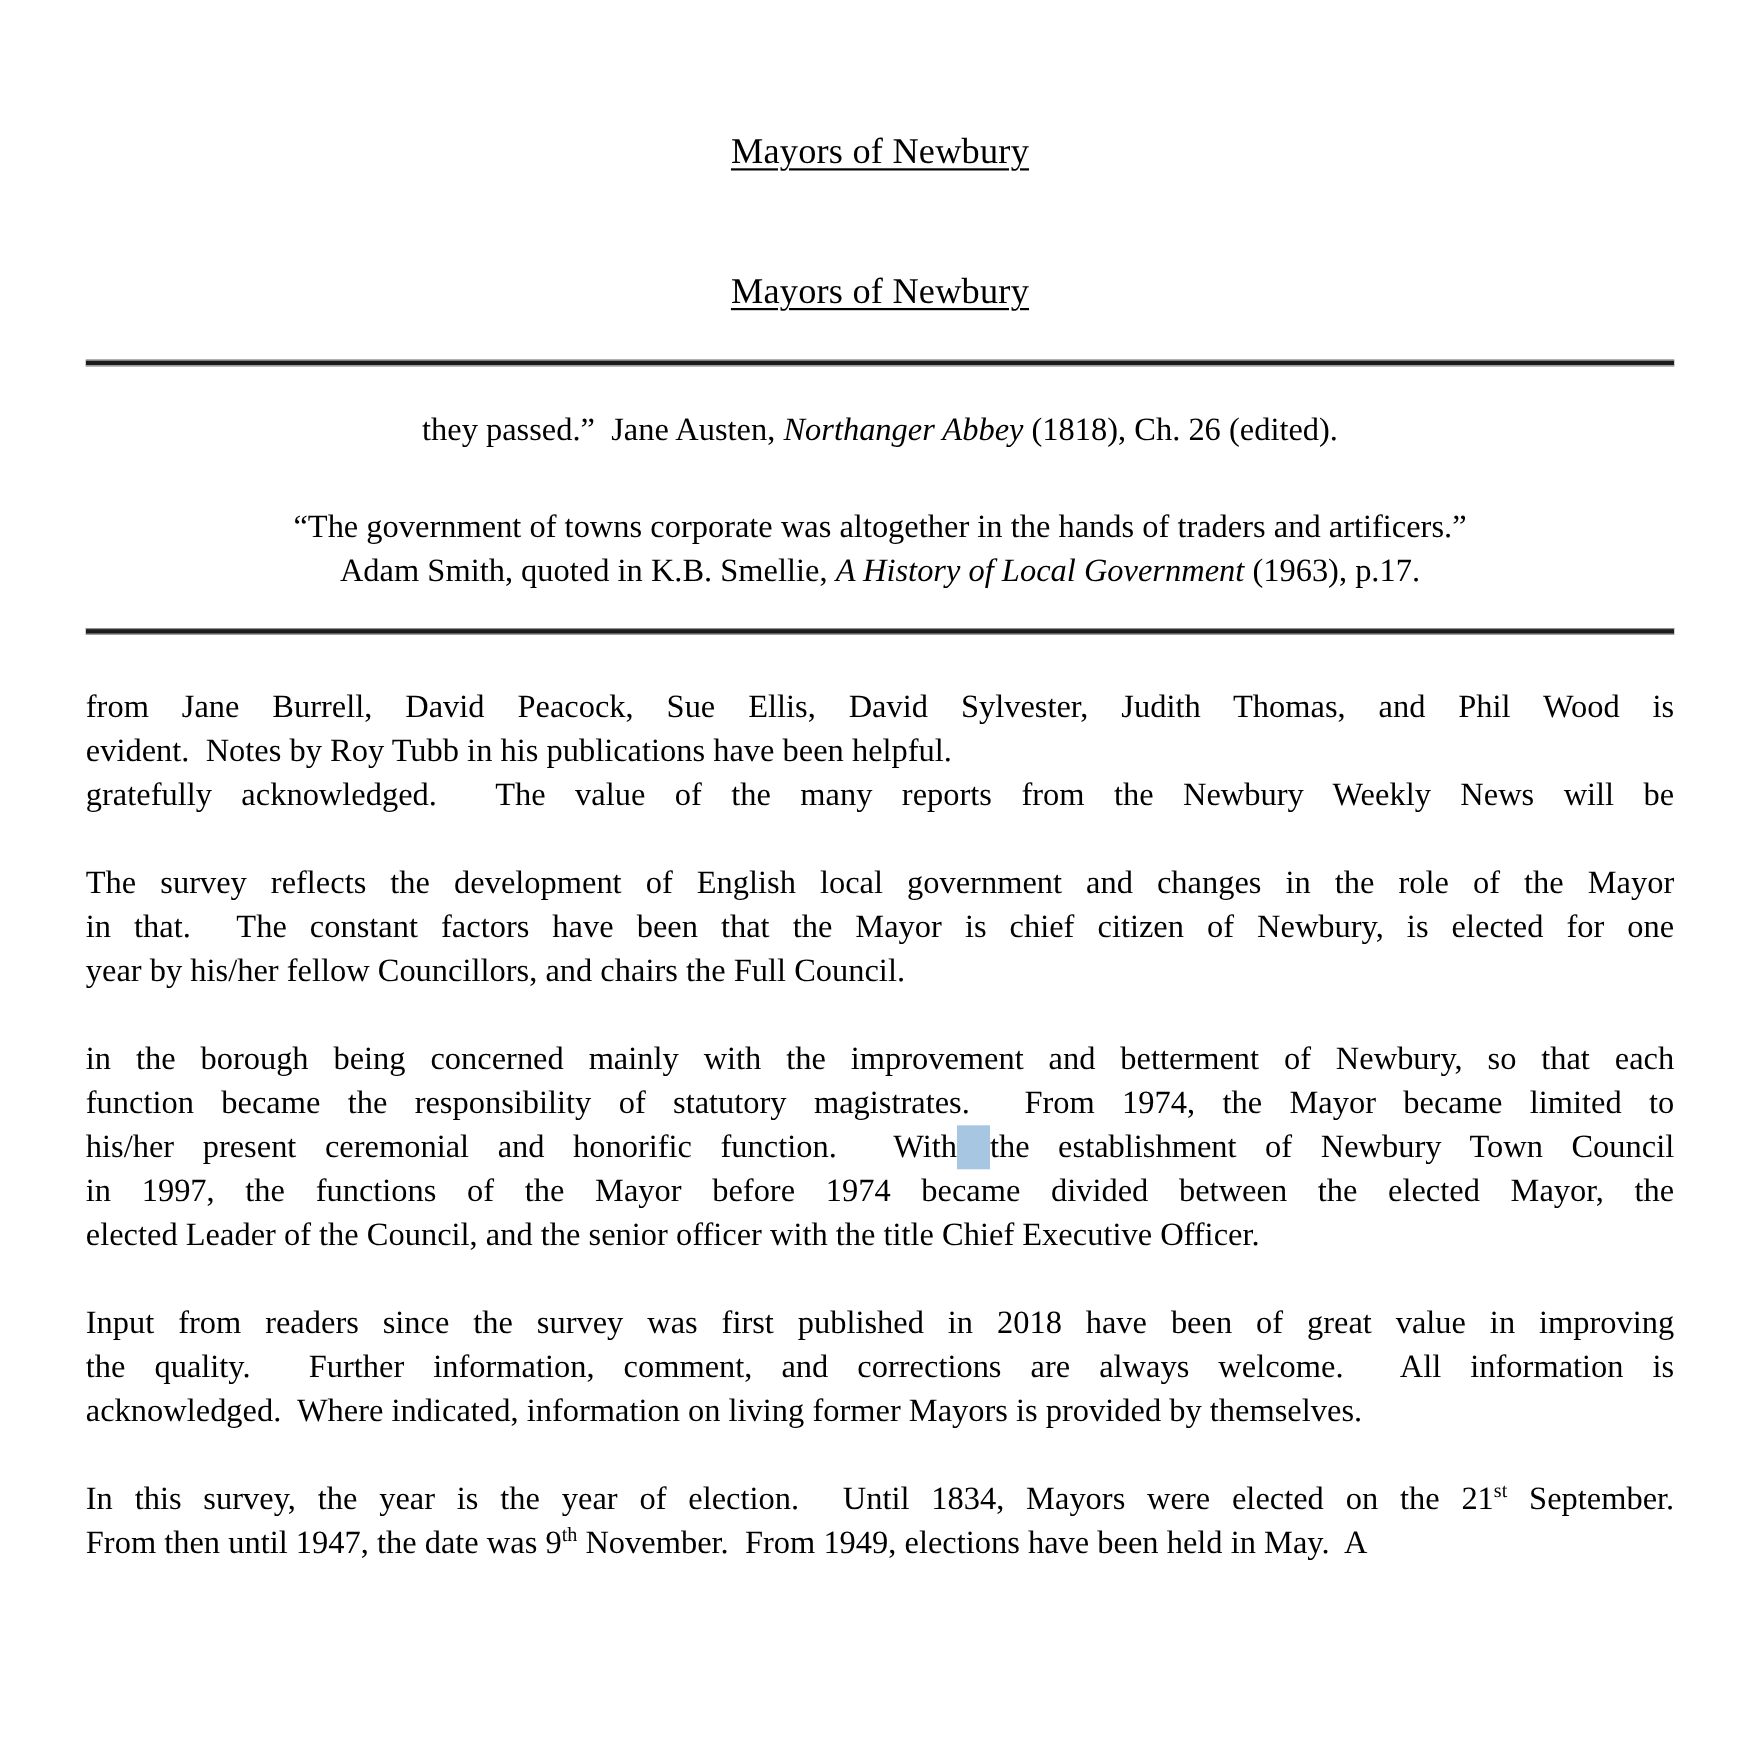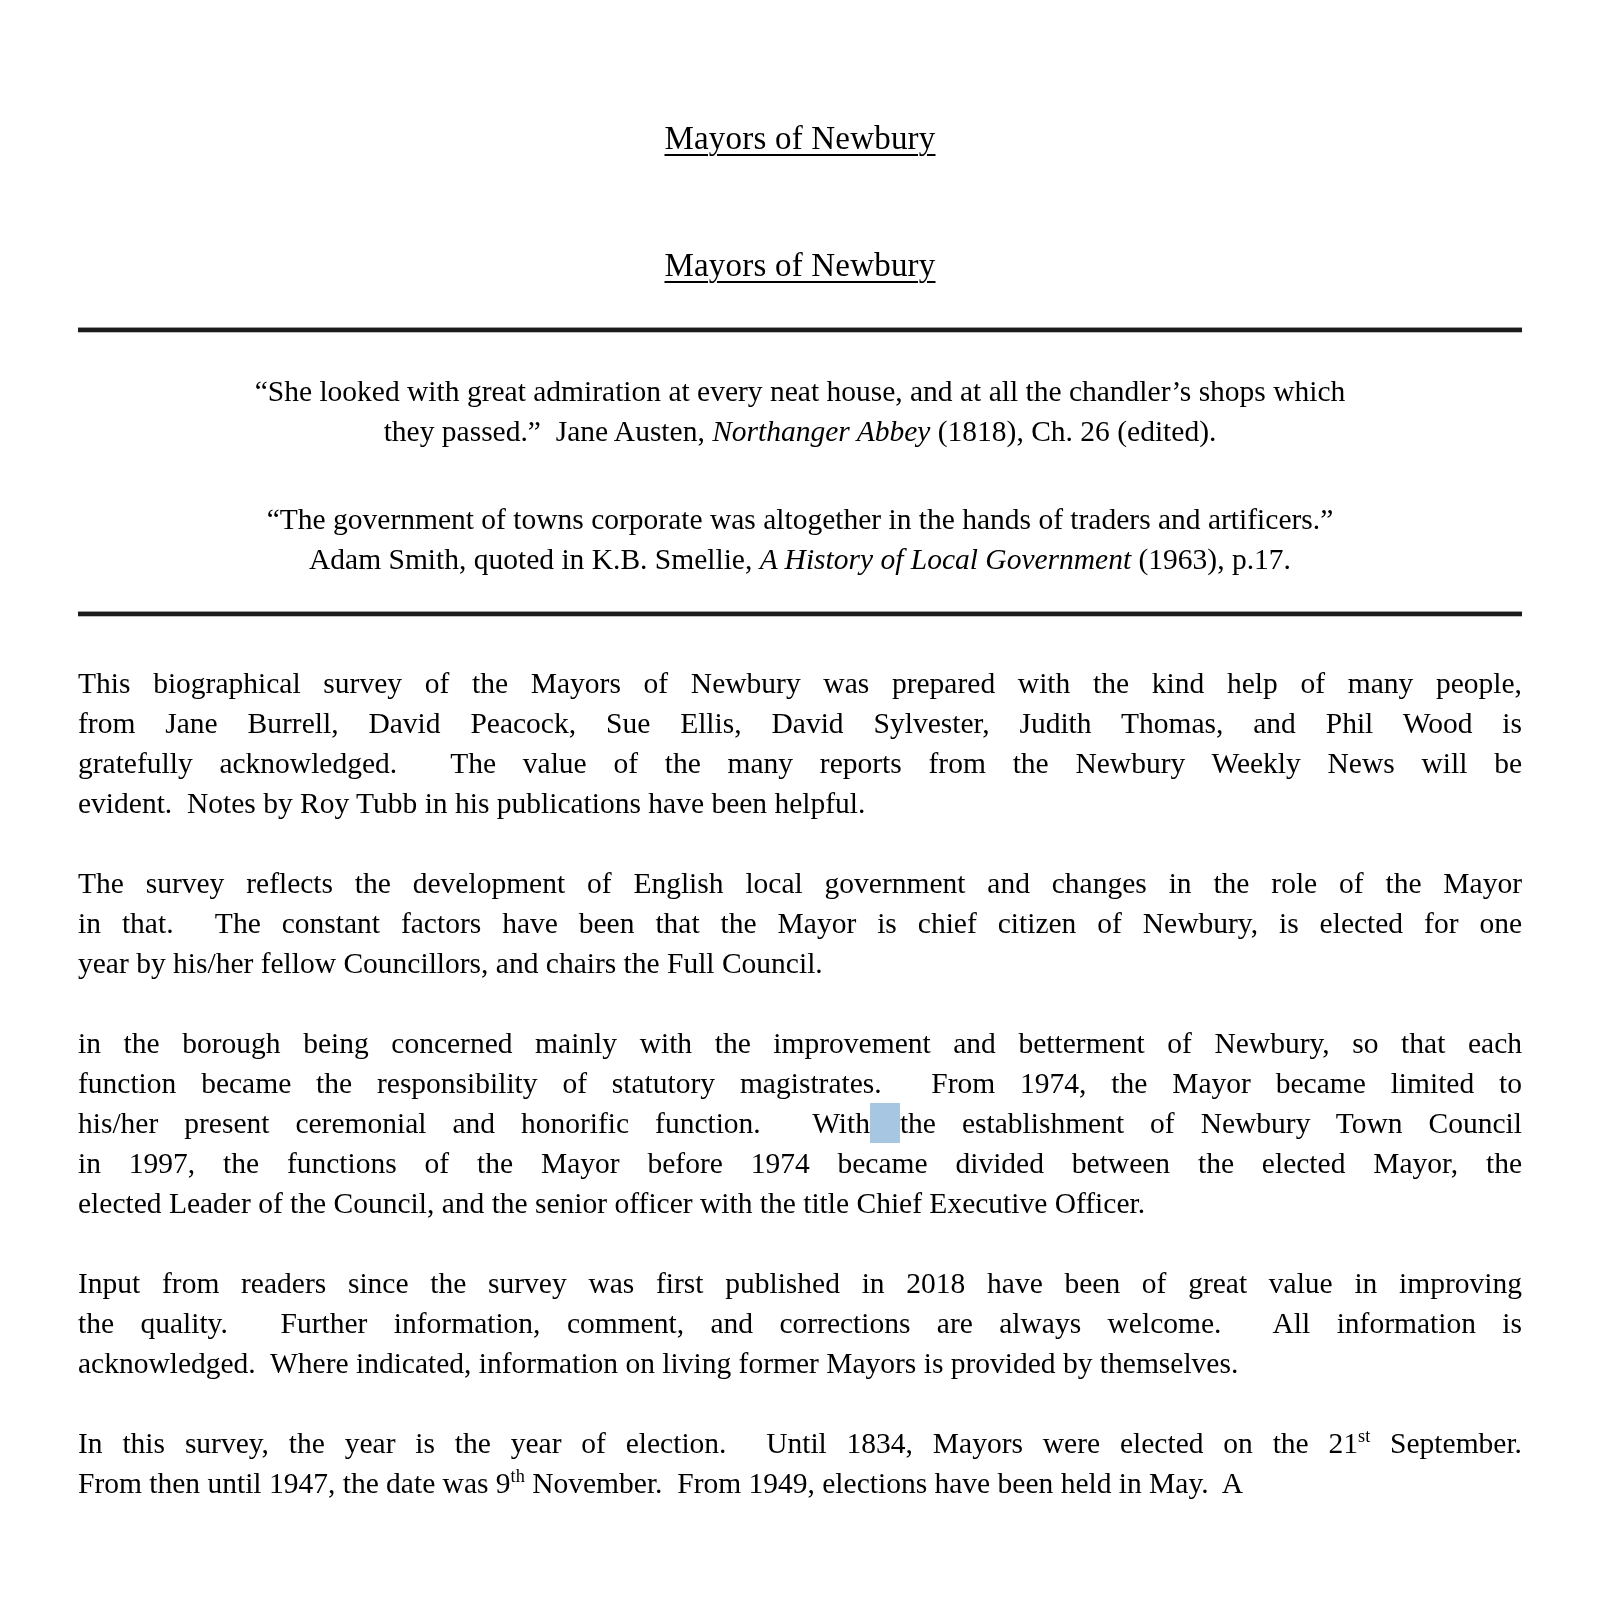--- a/index.html
+++ b/index.html
@@ -77,36 +77,34 @@
 
 <div class="page">
 
   <div class="heading h1">Mayors of Newbury</div>
 
   <div class="heading h2">Mayors of Newbury</div>
 
   <div class="rule rule-1"></div>
 
   <div class="quote quote-1">
-      <div class="line">“She looked with great admiration at every neat house, and at all the chandler’s shops which</div>
       <div class="line last">they passed.”&nbsp; Jane Austen, <i>Northanger Abbey</i> (1818), Ch. 26 (edited).</div>
     </div>
 
   <div class="quote quote-2">
       <div class="line">“The government of towns corporate was altogether in the hands of traders and artificers.”</div>
       <div class="line last">Adam Smith, quoted in K.B. Smellie, <i>A History of Local Government</i> (1963), p.17.</div>
     </div>
 
   <div class="rule rule-2"></div>
 
   <div class="para para-1">
-      <div class="line">This biographical survey of the Mayors of Newbury was prepared with the kind help of many people,</div>
       <div class="line">from Jane Burrell, David Peacock, Sue Ellis, David Sylvester, Judith Thomas, and Phil Wood is</div>
+      <div class="line last">evident.&nbsp; Notes by Roy Tubb in his publications have been helpful.</div>
       <div class="line">gratefully acknowledged.&nbsp; The value of the many reports from the Newbury Weekly News will be</div>
-      <div class="line last">evident.&nbsp; Notes by Roy Tubb in his publications have been helpful.</div>
     </div>
 
   <div class="para para-2">
       <div class="line">The survey reflects the development of English local government and changes in the role of the Mayor</div>
       <div class="line">in that.&nbsp; The constant factors have been that the Mayor is chief citizen of Newbury, is elected for one</div>
       <div class="line last">year by his/her fellow Councillors, and chairs the Full Council.</div>
     </div>
 
   <div class="para para-3">
       <div class="line">in the borough being concerned mainly with the improvement and betterment of Newbury, so that each</div>

